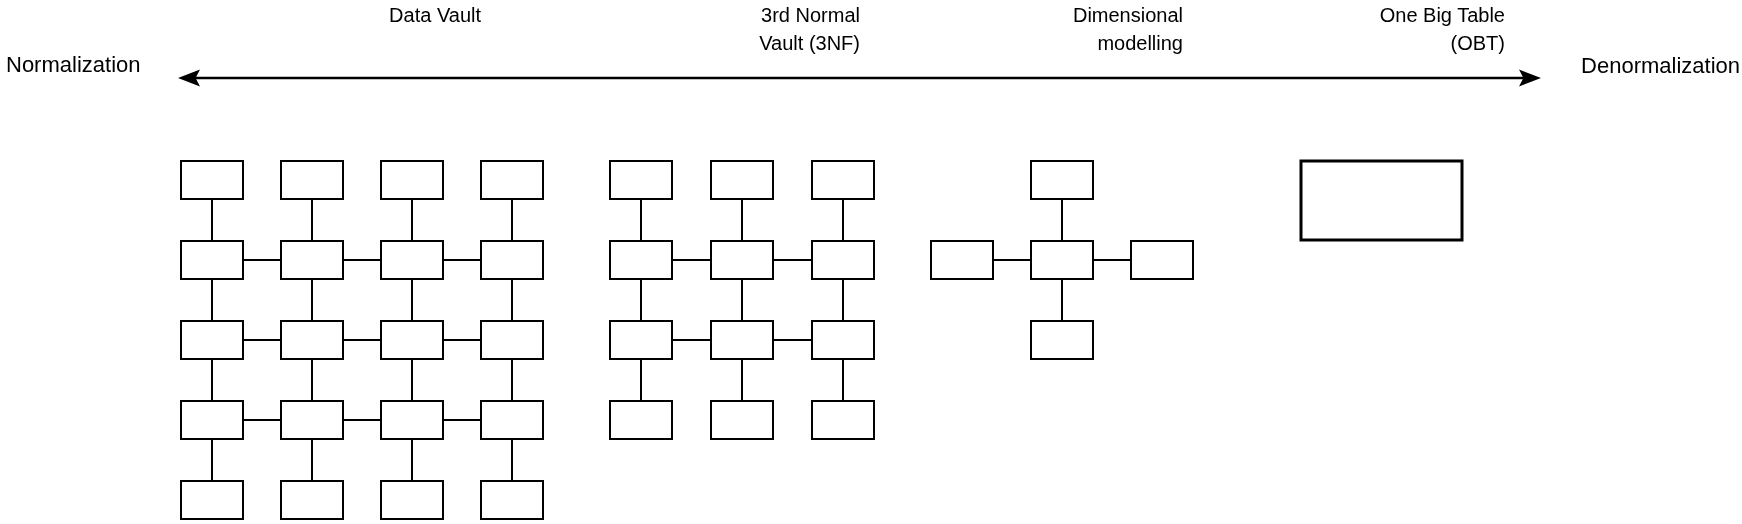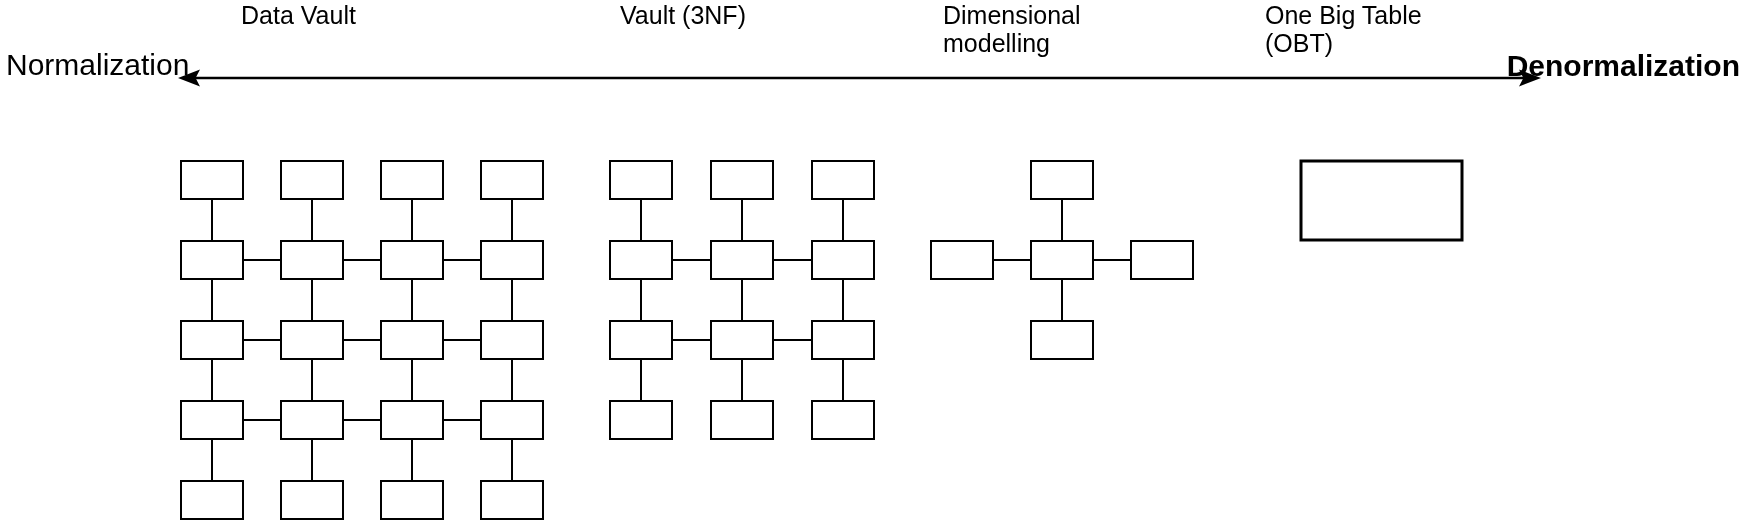--- a/index.html
+++ b/index.html
@@ -13,33 +13,33 @@
     overflow: hidden;
   }
   svg.layer {
     position: absolute;
     left: 0; top: 0;
     width: 1742px; height: 524px;
     display: block;
   }
   .axis-label {
     position: absolute;
-    font-size: 30px;
+    font-size: 22px;
     line-height: 28px;
     white-space: nowrap;
   }
   .axis-label.left { left: 6px; top: 51px; }
-  .axis-label.right { right: 2px; top: 52px; font-weight: bold; }
+  .axis-label.right { right: 2px; top: 52px; }
   .diagram-label {
     position: absolute;
     top: 1px;
     width: 240px;
     margin-left: -120px; 
-    text-align: left;
-    font-size: 25px;
+    text-align: right;
+    font-size: 20px;
     line-height: 28px;
     white-space: nowrap;
   }
   .diagram-label span { display: block; }
 </style>
 </head>
 <body>
 
 <div class="canvas">
 
@@ -143,20 +143,21 @@
 
   <div class="axis-label left">Normalization</div>
 
   <div class="axis-label right">Denormalization</div>
 
   <div class="diagram-label" style="left:361px">
     <span>Data Vault</span>
   </div>
 
   <div class="diagram-label" style="left:740px">
+    <span>3rd Normal</span>
     <span>Vault (3NF)</span>
   </div>
 
   <div class="diagram-label" style="left:1063px">
     <span>Dimensional</span>
     <span>modelling</span>
   </div>
 
   <div class="diagram-label" style="left:1385px">
     <span>One Big Table</span>

